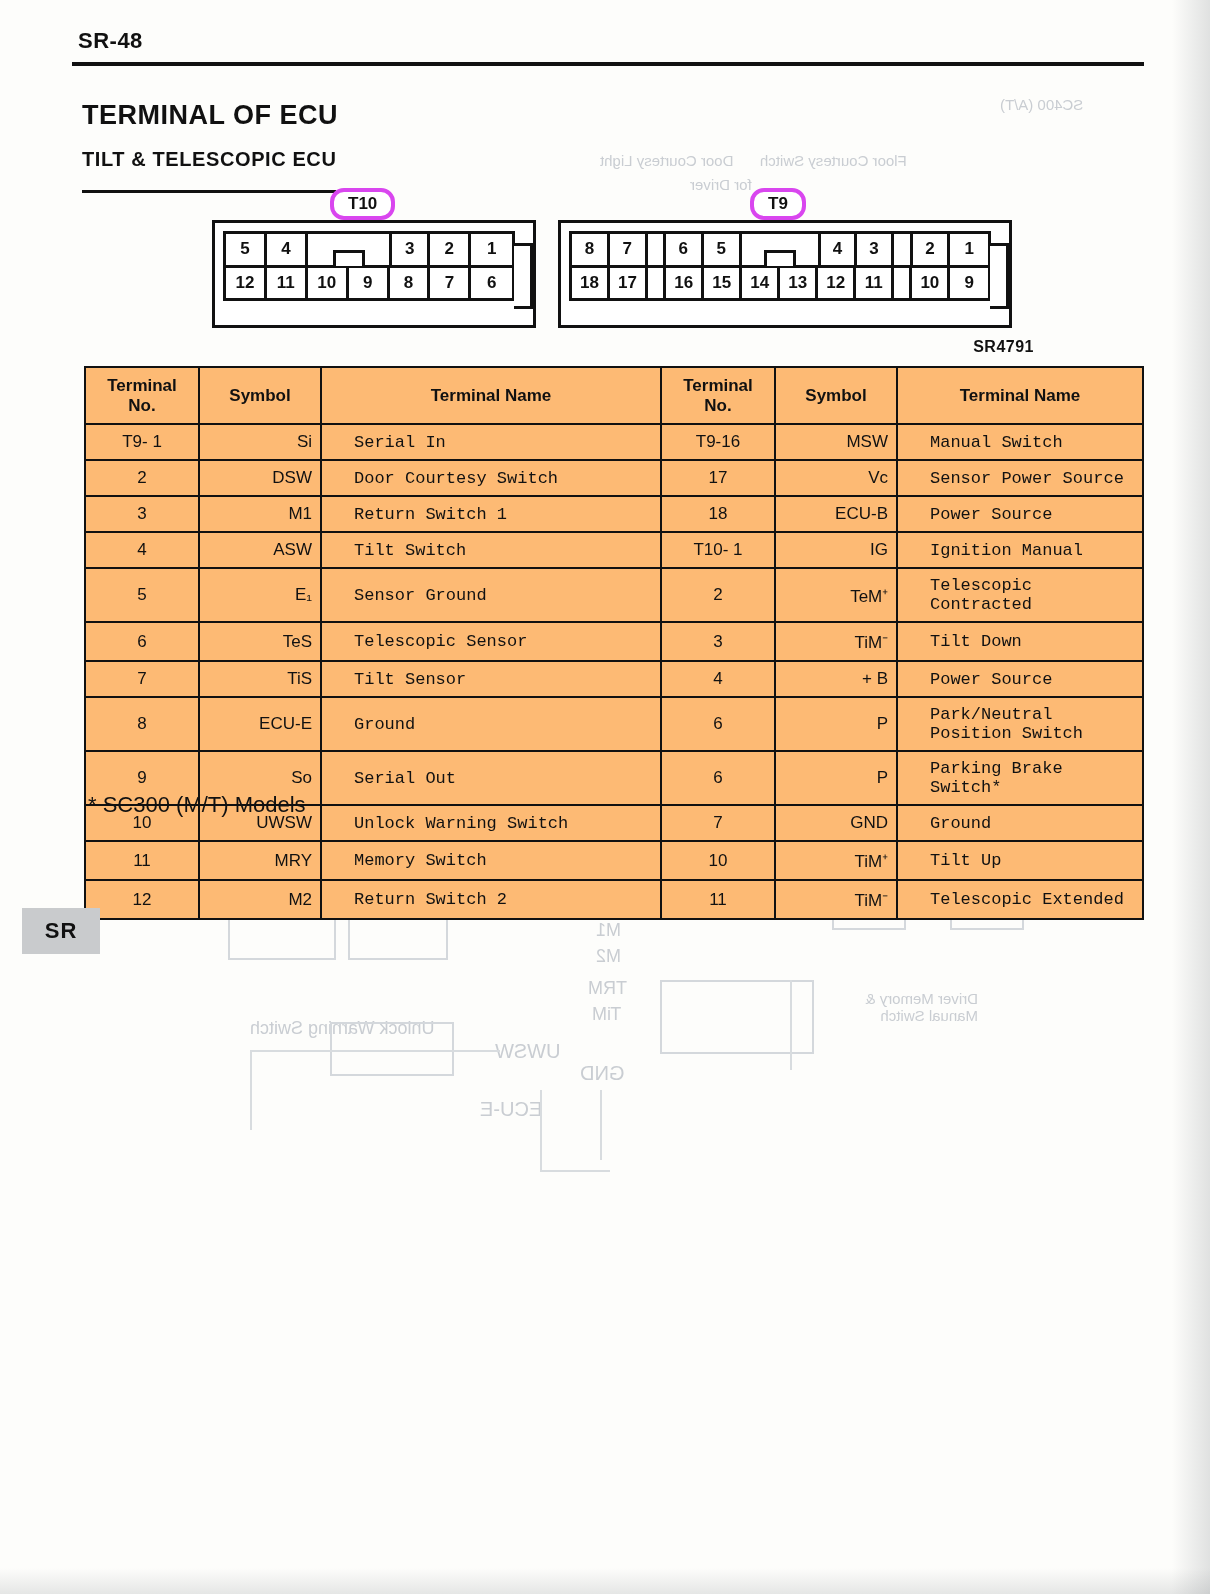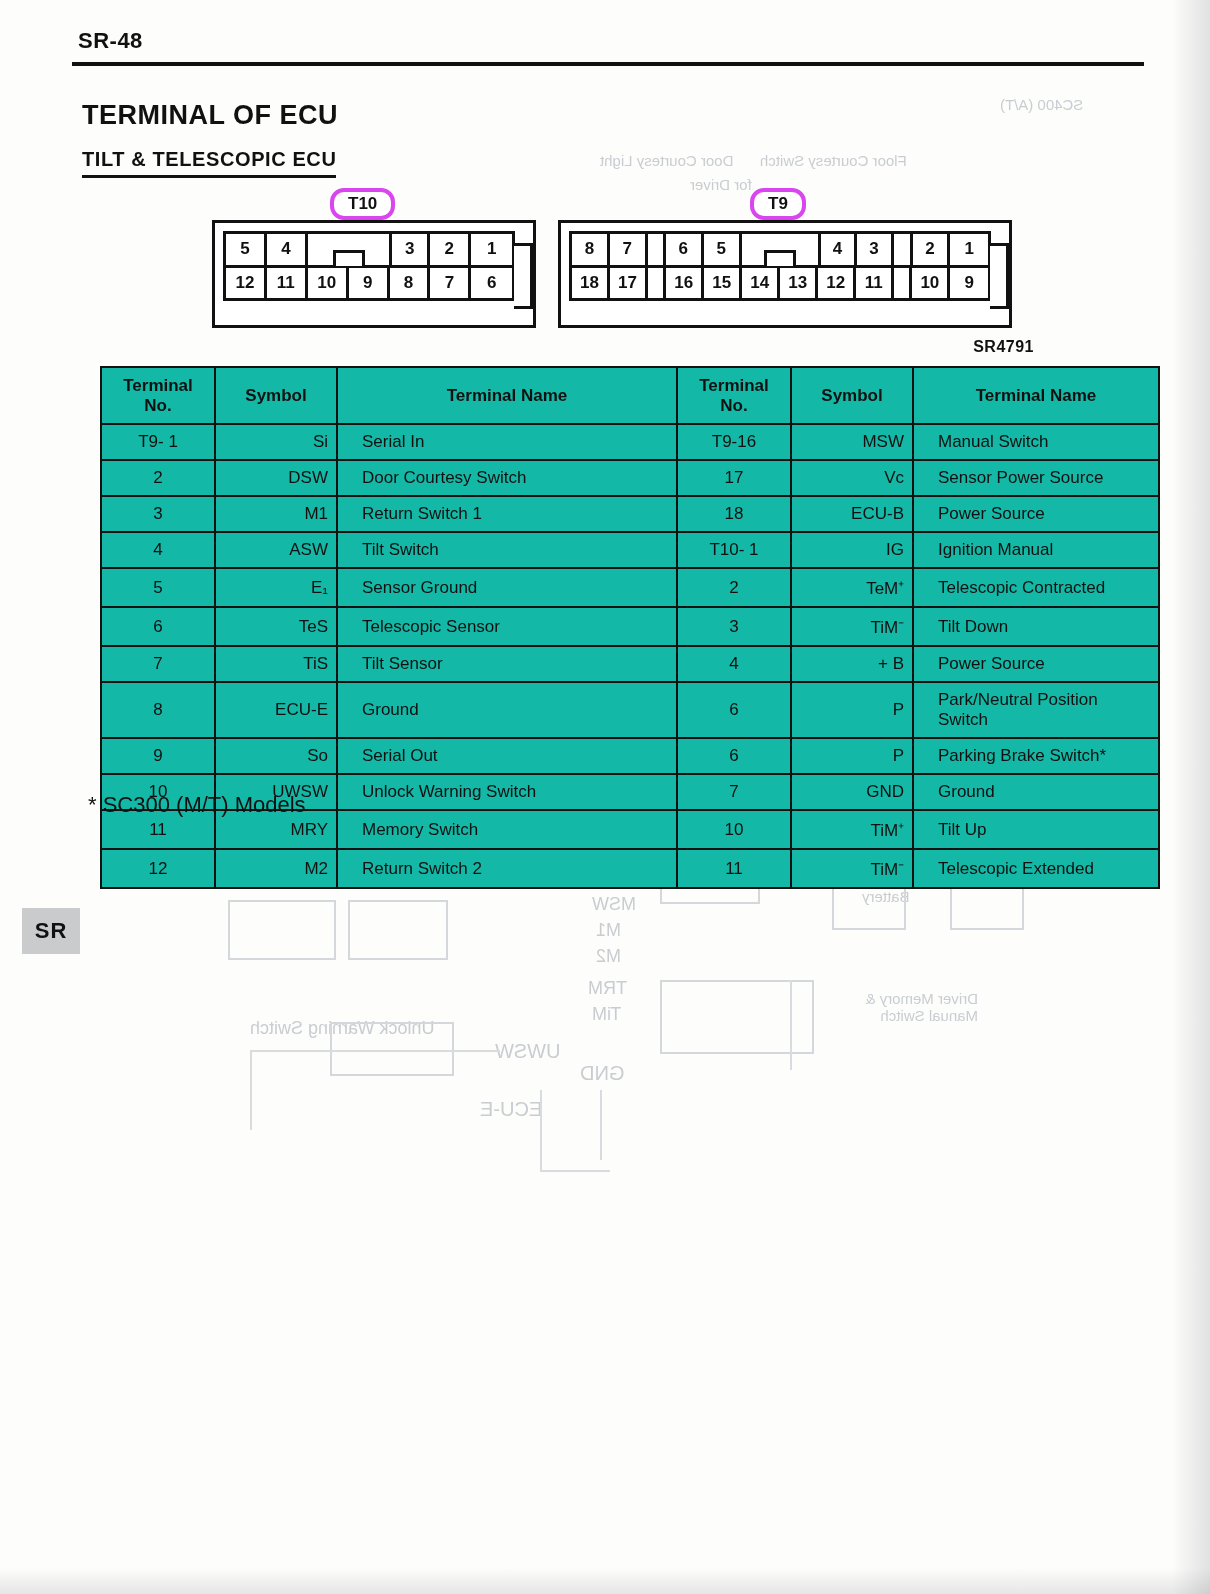--- a/index.html
+++ b/index.html
@@ -68,21 +68,21 @@
     letter-spacing: 0.5px;
   }
   .sub-title {
     position: absolute;
     left: 82px;
     top: 148px;
     font-size: 20px;
     font-weight: bold;
     letter-spacing: 0.6px;
     border-bottom: 3px solid #111;
-    padding-bottom: 4px;
+    padding-bottom: 19px;
   }
 
   
   .connectors {
     position: absolute;
     left: 180px;
     top: 188px;
     width: 860px;
     height: 160px;
   }
@@ -165,25 +165,25 @@
     right: 6px;
     top: 150px;
     font-size: 16px;
     font-weight: bold;
     letter-spacing: 0.5px;
   }
 
   
   .term-table {
     position: absolute;
-    left: 100px;
+    left: 84px;
     top: 366px;
     width: 1060px;
     border-collapse: collapse;
-    background: #14b8a6;
+    background: #fdba74;
   }
   .term-table th, .term-table td {
     border: 2px solid #111;
     font-size: 17px;
     padding: 7px 8px;
     color: #111;
   }
   .term-table th {
     font-weight: bold;
     text-align: center;
@@ -195,35 +195,36 @@
     text-align: center;
     width: 96px;
     white-space: nowrap;
   }
   .term-table td.sym {
     text-align: right;
     width: 104px;
   }
   .term-table td.name {
     text-align: left;
-    padding-left: 24px;
+    padding-left: 32px;
+    font-family: Liberation Mono, monospace;
   }
   .footnote {
     position: absolute;
     left: 88px;
     top: 792px;
     font-size: 22px;
   }
 
   
   .sr-tab {
     position: absolute;
     left: 22px;
     top: 908px;
-    width: 58px;
+    width: 78px;
     height: 46px;
     background: #c9cbcd;
     display: flex;
     align-items: center;
     justify-content: center;
     font-size: 22px;
     font-weight: bold;
     color: #111;
     letter-spacing: 1px;
   }

